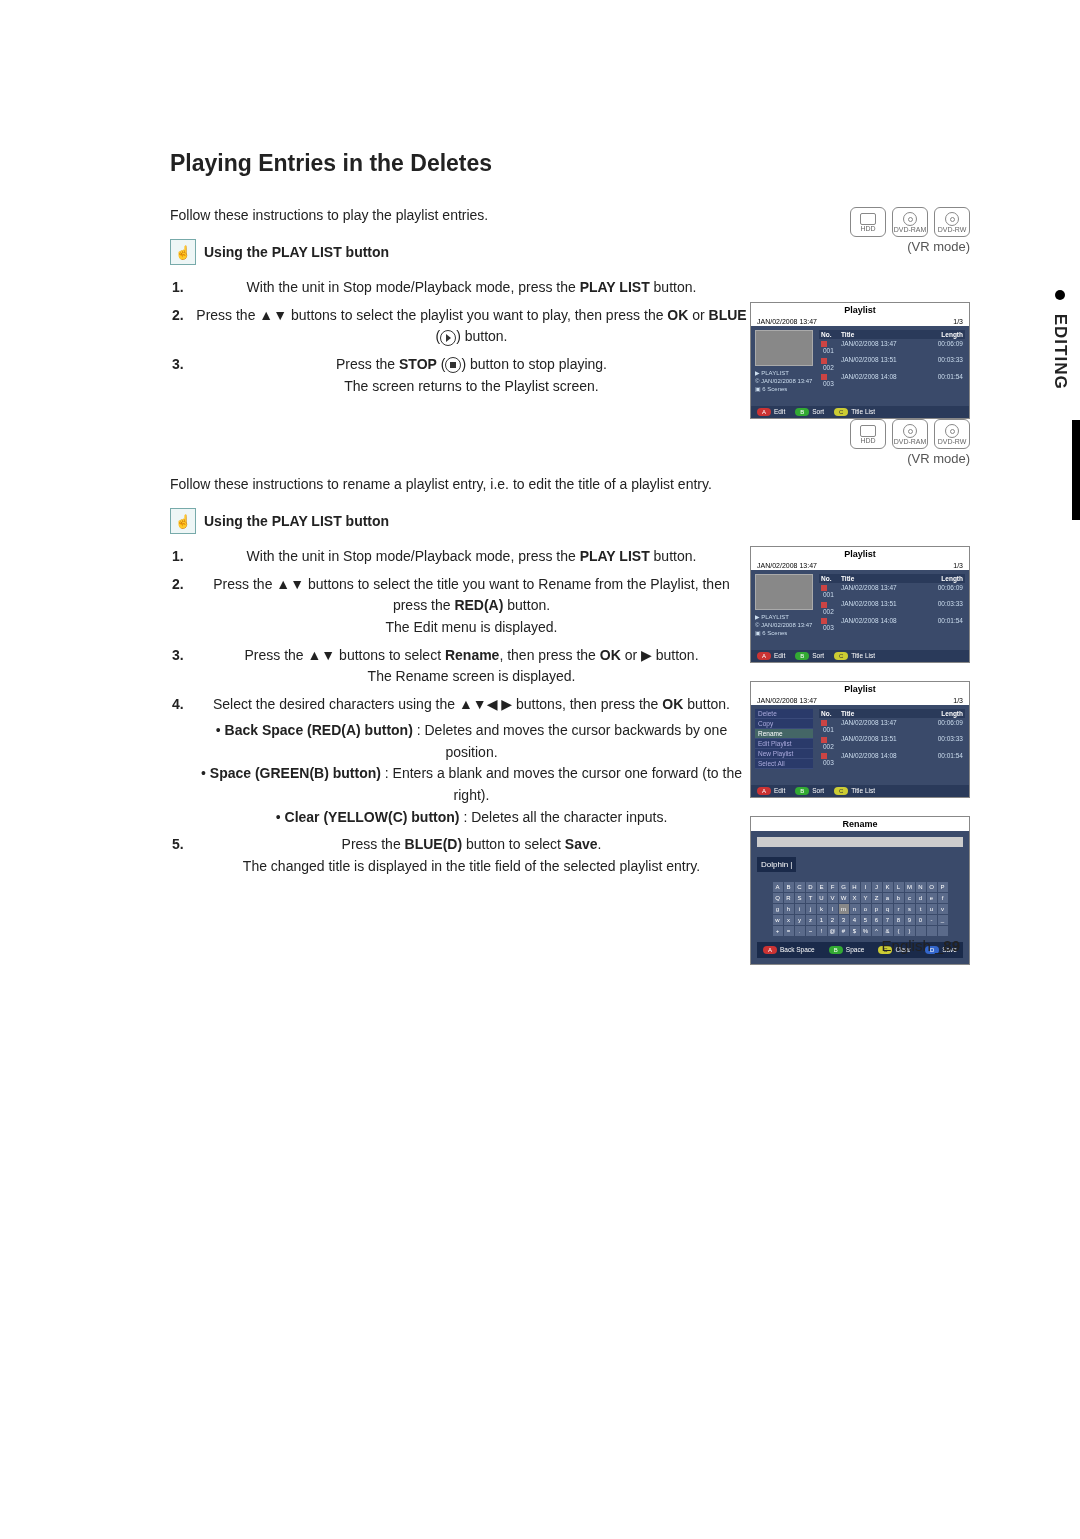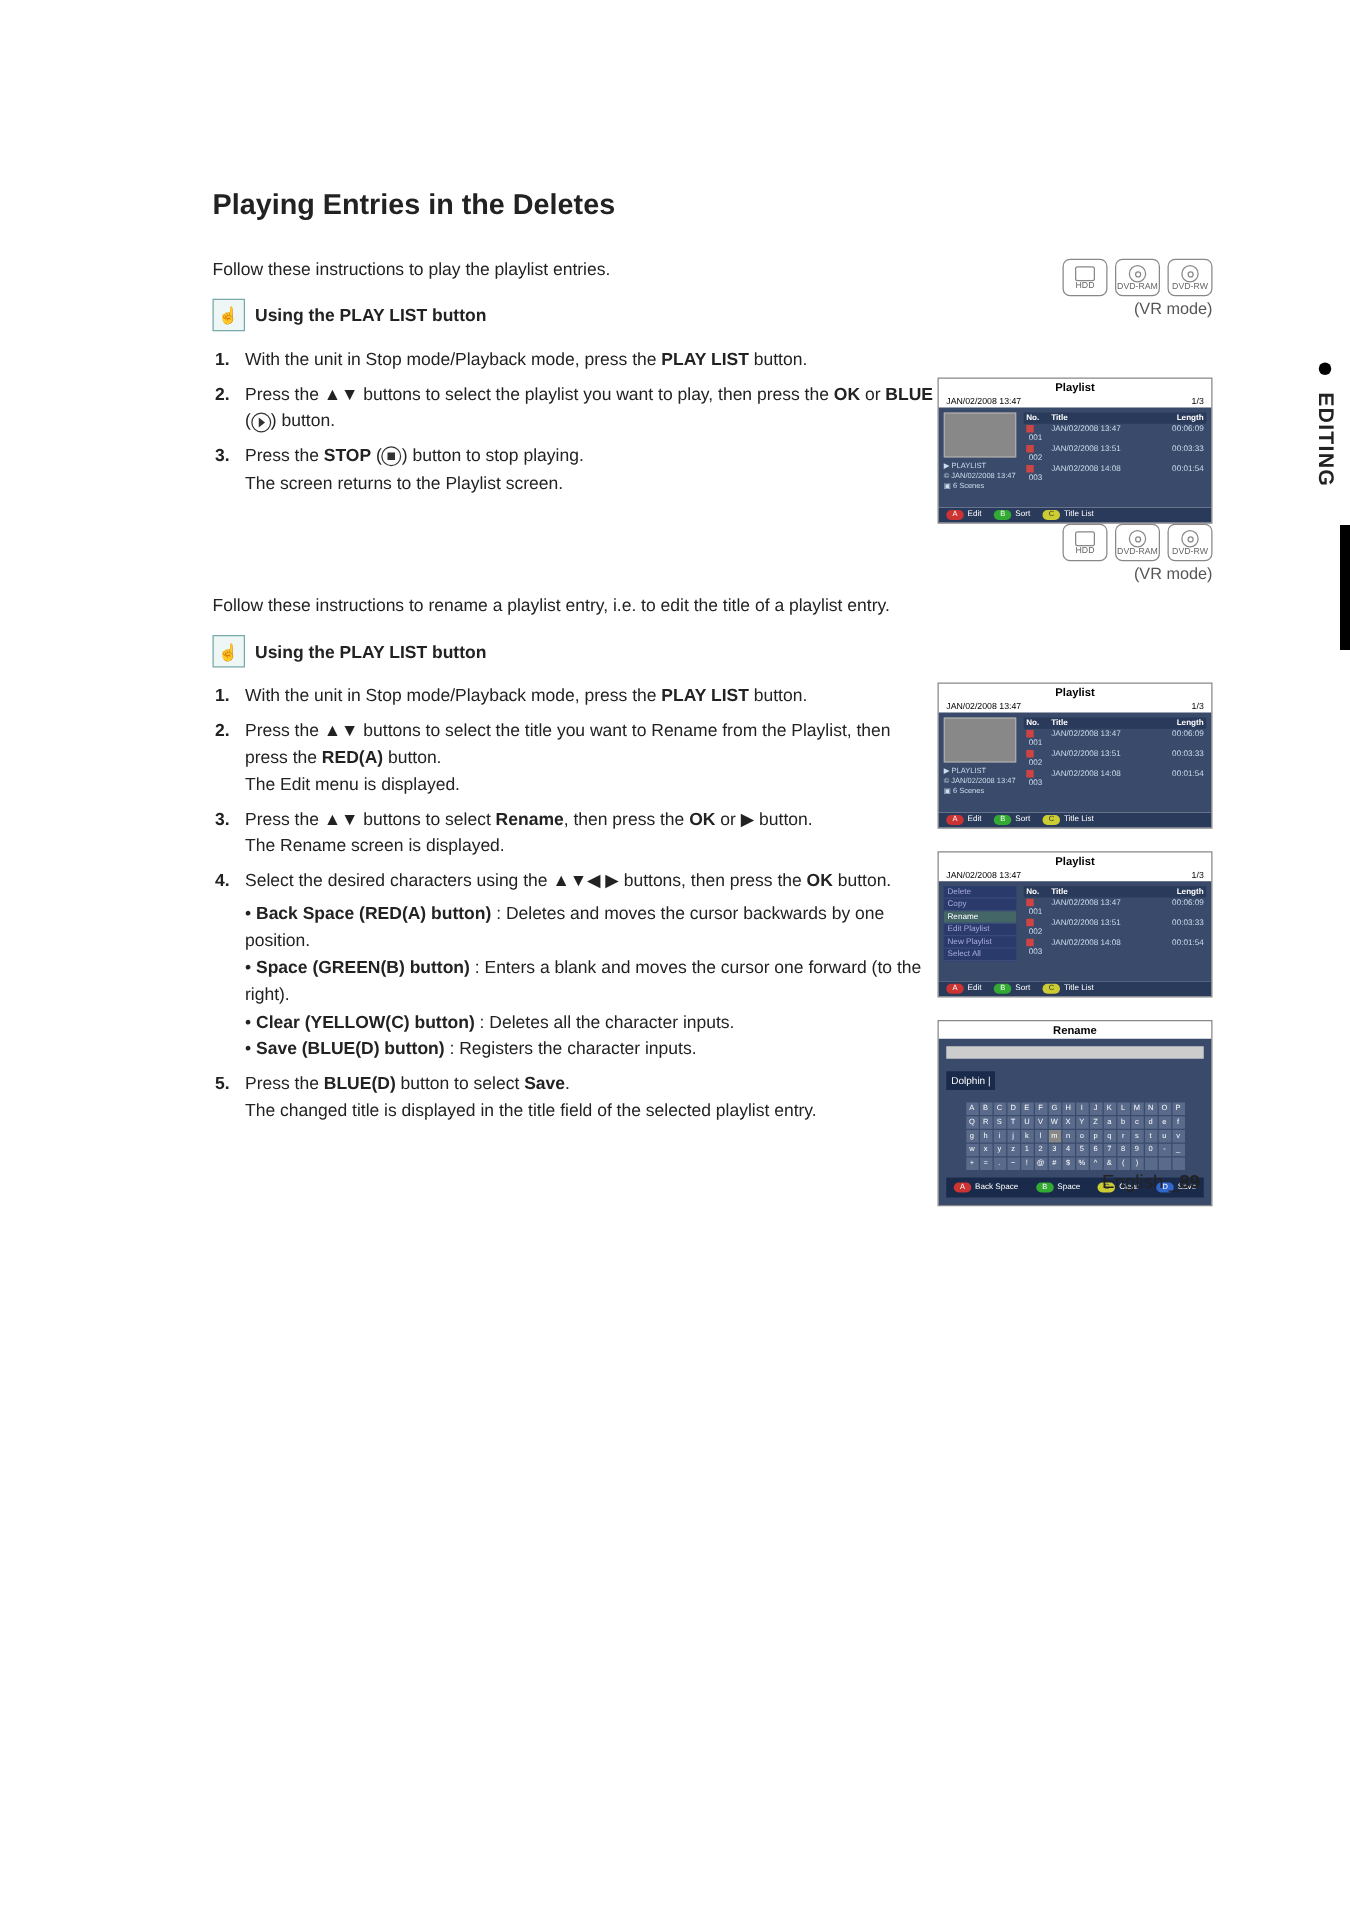--- a/index.html
+++ b/index.html
@@ -6,21 +6,21 @@
   body { font-family: Arial, Helvetica, sans-serif; background: #fff; width: 1080px; height: 1539px; position: relative; color: #222; }
   .page { padding: 150px 110px 60px 170px; position: relative; }
   .side-tab { position: absolute; right: 10px; top: 290px; writing-mode: vertical-rl; text-orientation: mixed; font-weight: bold; font-size: 17px; letter-spacing: 1px; }
   .side-tab .bullet { display: inline-block; width: 10px; height: 10px; background: #000; border-radius: 50%; margin-bottom: 8px; }
   .side-bar { position: absolute; right: 0; top: 420px; width: 8px; height: 100px; background: #000; }
   h2.section-title { font-size: 23px; font-weight: bold; margin-bottom: 30px; }
   .intro { font-size: 14px; margin-bottom: 16px; }
   .sub-head { display: flex; align-items: center; gap: 8px; margin: 10px 0 12px 0; }
   .sub-head .icon-box { width: 26px; height: 26px; border: 1px solid #7aa; background: #eef6f6; display:flex; align-items:center; justify-content:center; font-size:13px; color:#4a8a8a; }
   .sub-head b { font-size: 14px; }
-  ol.steps { list-style: none; counter-reset: step; font-size: 14px; line-height: 1.55; padding-left: 20px; }
+  ol.steps { list-style: none; counter-reset: step; font-size: 14px; line-height: 1.55; padding-left: 20px; text-align: center; }
   ol.steps > li { counter-increment: step; margin-bottom: 6px; position: relative; padding-left: 6px; }
   ol.steps > li::before { content: counter(step) "."; position: absolute; left: -18px; font-weight: bold; }
   ol.steps ul { list-style: none; margin-top: 4px; }
   ol.steps ul li::before { content: "• "; }
   .circ-btn { display:inline-block; border:1.4px solid #333; border-radius:50%; width:16px; height:16px; vertical-align:middle; position:relative; }
   .circ-btn.play::after { content:""; position:absolute; left:5px; top:3px; border-left:5px solid #333; border-top:4px solid transparent; border-bottom:4px solid transparent; }
   .circ-btn.stop::after { content:""; position:absolute; left:4px; top:4px; width:6px; height:6px; background:#333; }
   .media-icons { display:flex; gap:6px; justify-content:flex-end; margin-bottom:2px; }
   .media-icon { width:36px; height:30px; border:1.5px solid #888; border-radius:6px; display:flex; flex-direction:column; align-items:center; justify-content:center; font-size:7px; color:#666; }
   .media-icon .disc { width:14px; height:14px; border:1.5px solid #888; border-radius:50%; position:relative; }
@@ -186,21 +186,20 @@
     <div class="col-text">
       <ol class="steps">
         <li>With the unit in Stop mode/Playback mode, press the <b>PLAY LIST</b> button.</li>
         <li>Press the <span class="arrow">▲▼</span> buttons to select the title you want to Rename from the Playlist, then press the <b>RED(A)</b> button.<br>The Edit menu is displayed.</li>
         <li>Press the <span class="arrow">▲▼</span> buttons to select <b>Rename</b>, then press the <b>OK</b> or <span class="arrow">▶</span> button.<br>The Rename screen is displayed.</li>
         <li>Select the desired characters using the <span class="arrow">▲▼◀ ▶</span> buttons, then press the <b>OK</b> button.
           <ul>
             <li><b>Back Space (RED(A) button)</b> : Deletes and moves the cursor backwards by one position.</li>
             <li><b>Space (GREEN(B) button)</b> : Enters a blank and moves the cursor one forward (to the right).</li>
             <li><b>Clear (YELLOW(C) button)</b> : Deletes all the character inputs.</li>
-            <li><b>Save (BLUE(D) button)</b> : Registers the character inputs.</li>
           </ul>
         </li>
         <li>Press the <b>BLUE(D)</b> button to select <b>Save</b>.<br>The changed title is displayed in the title field of the selected playlist entry.</li>
       </ol>
     </div>
 
     <div class="col-shots">
 
       <div class="screenshot">
         <div class="shot-head">

